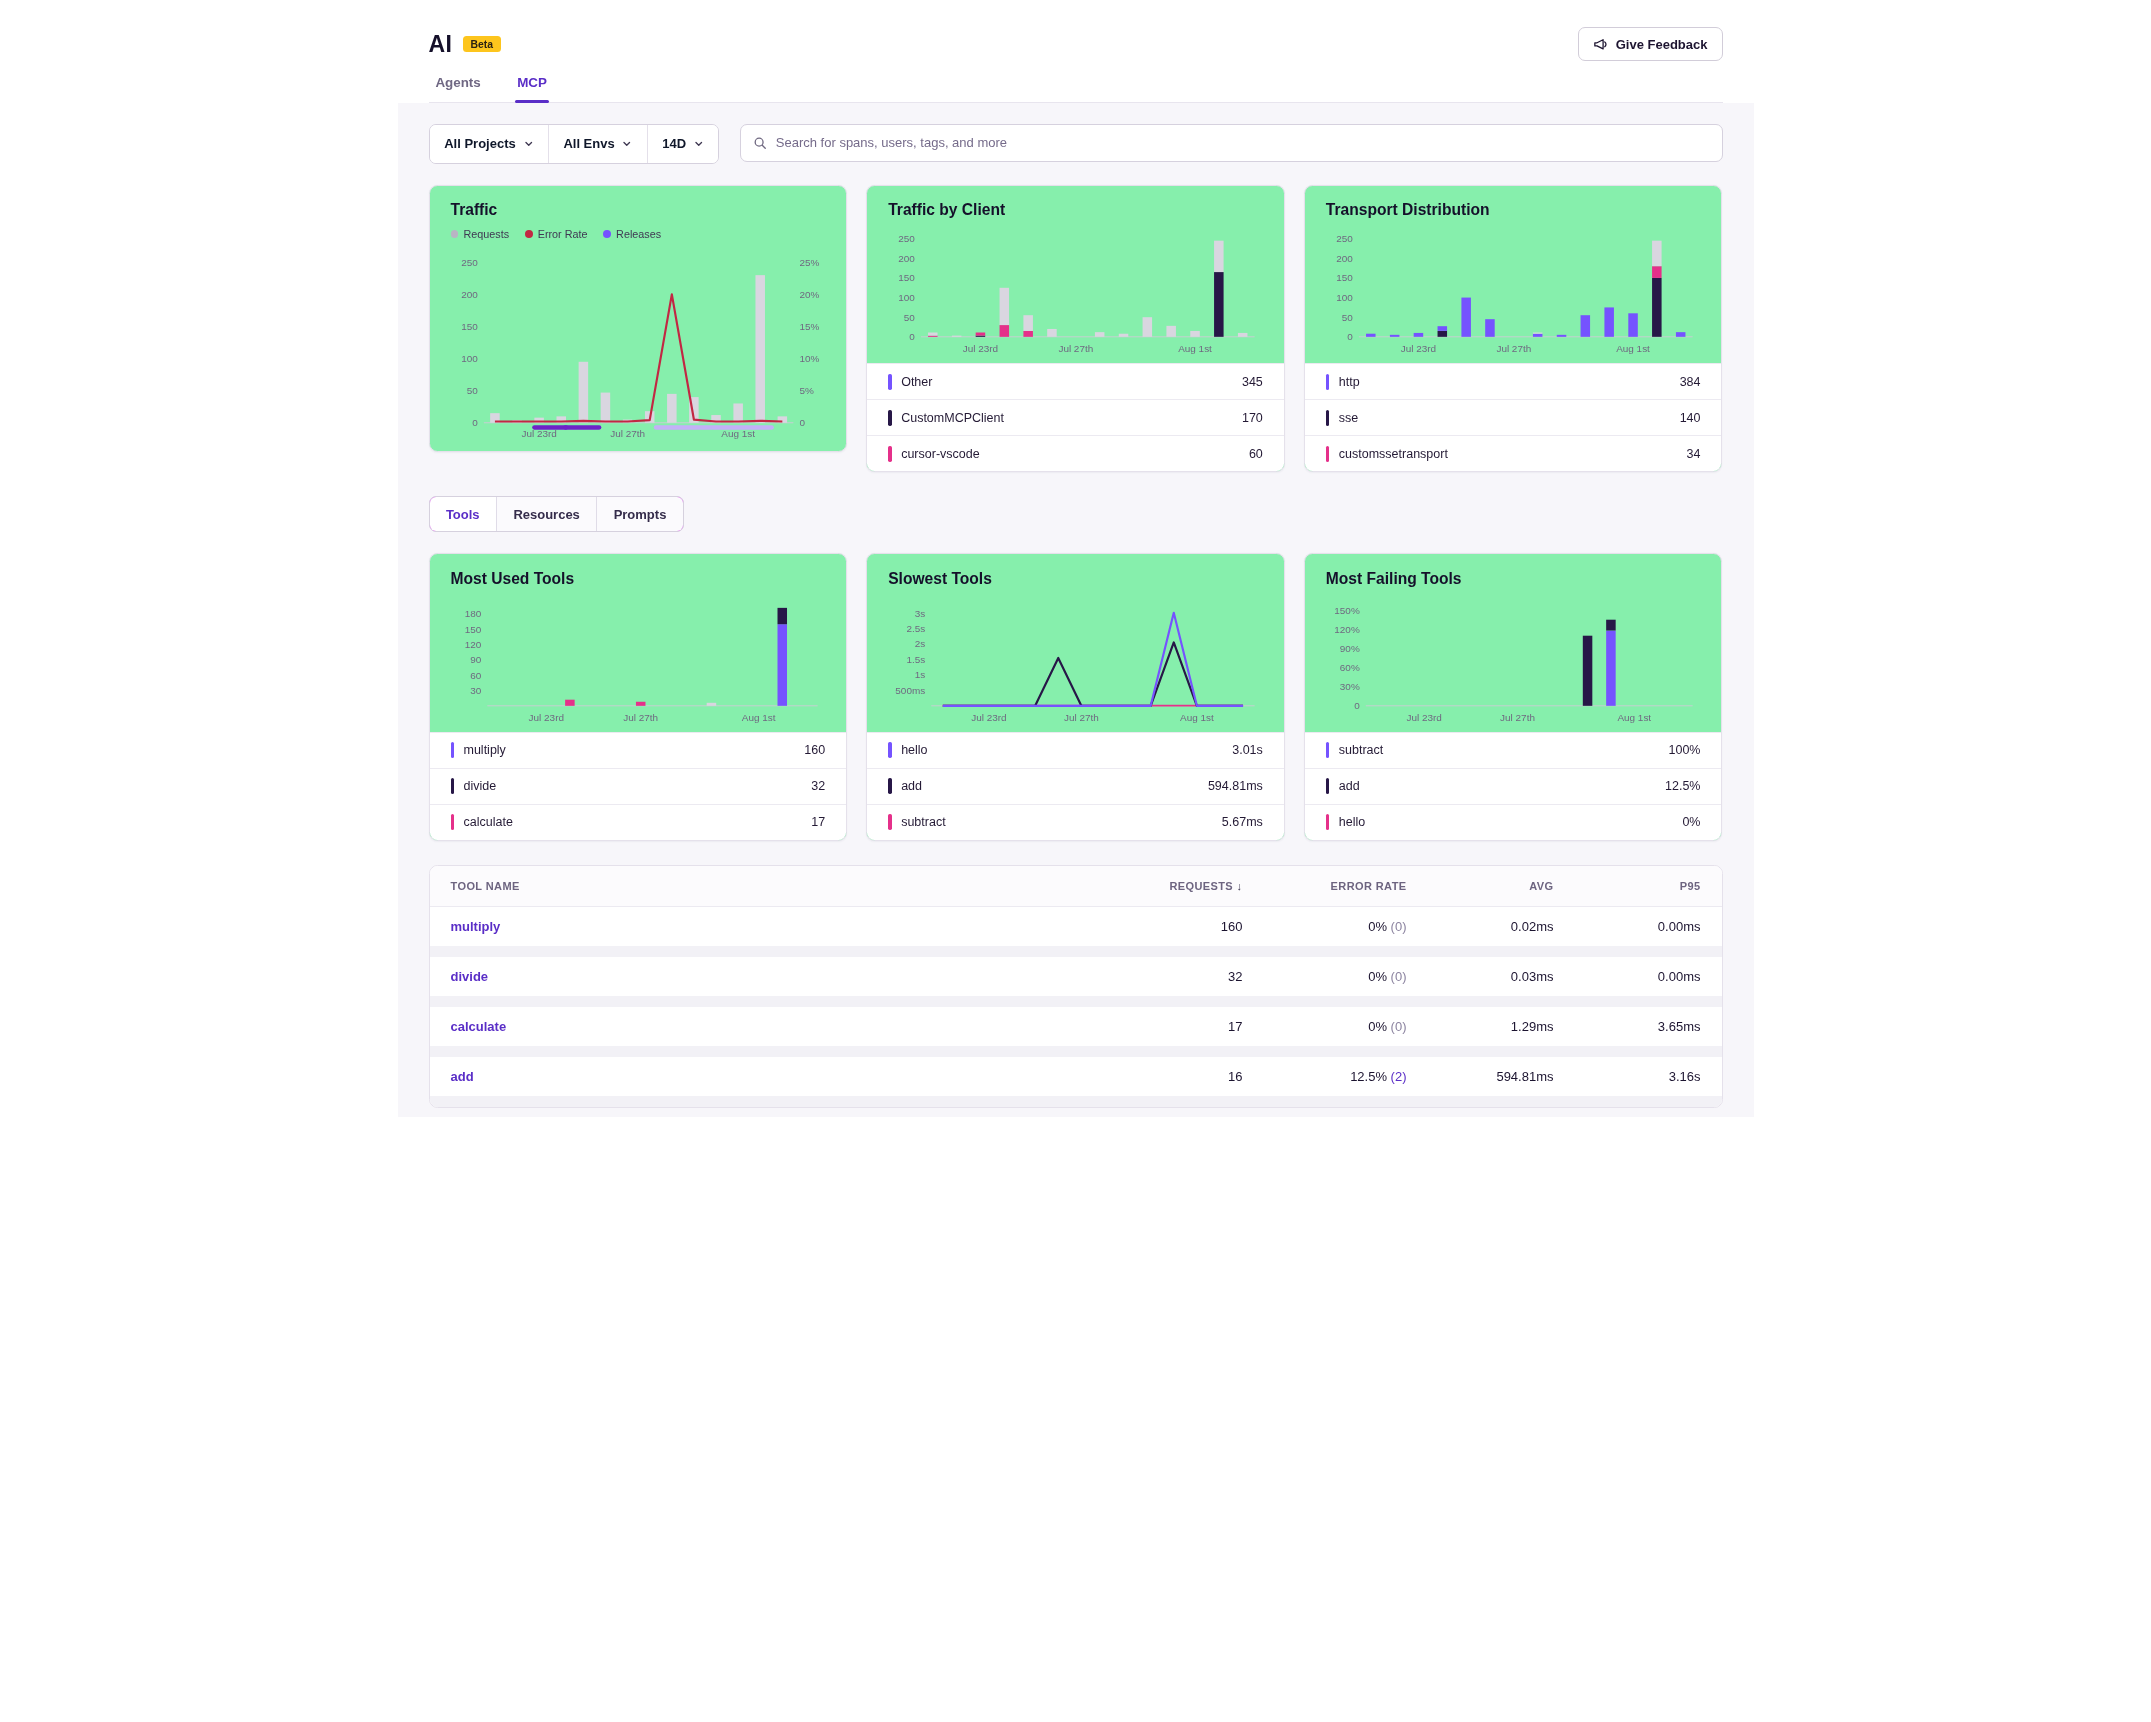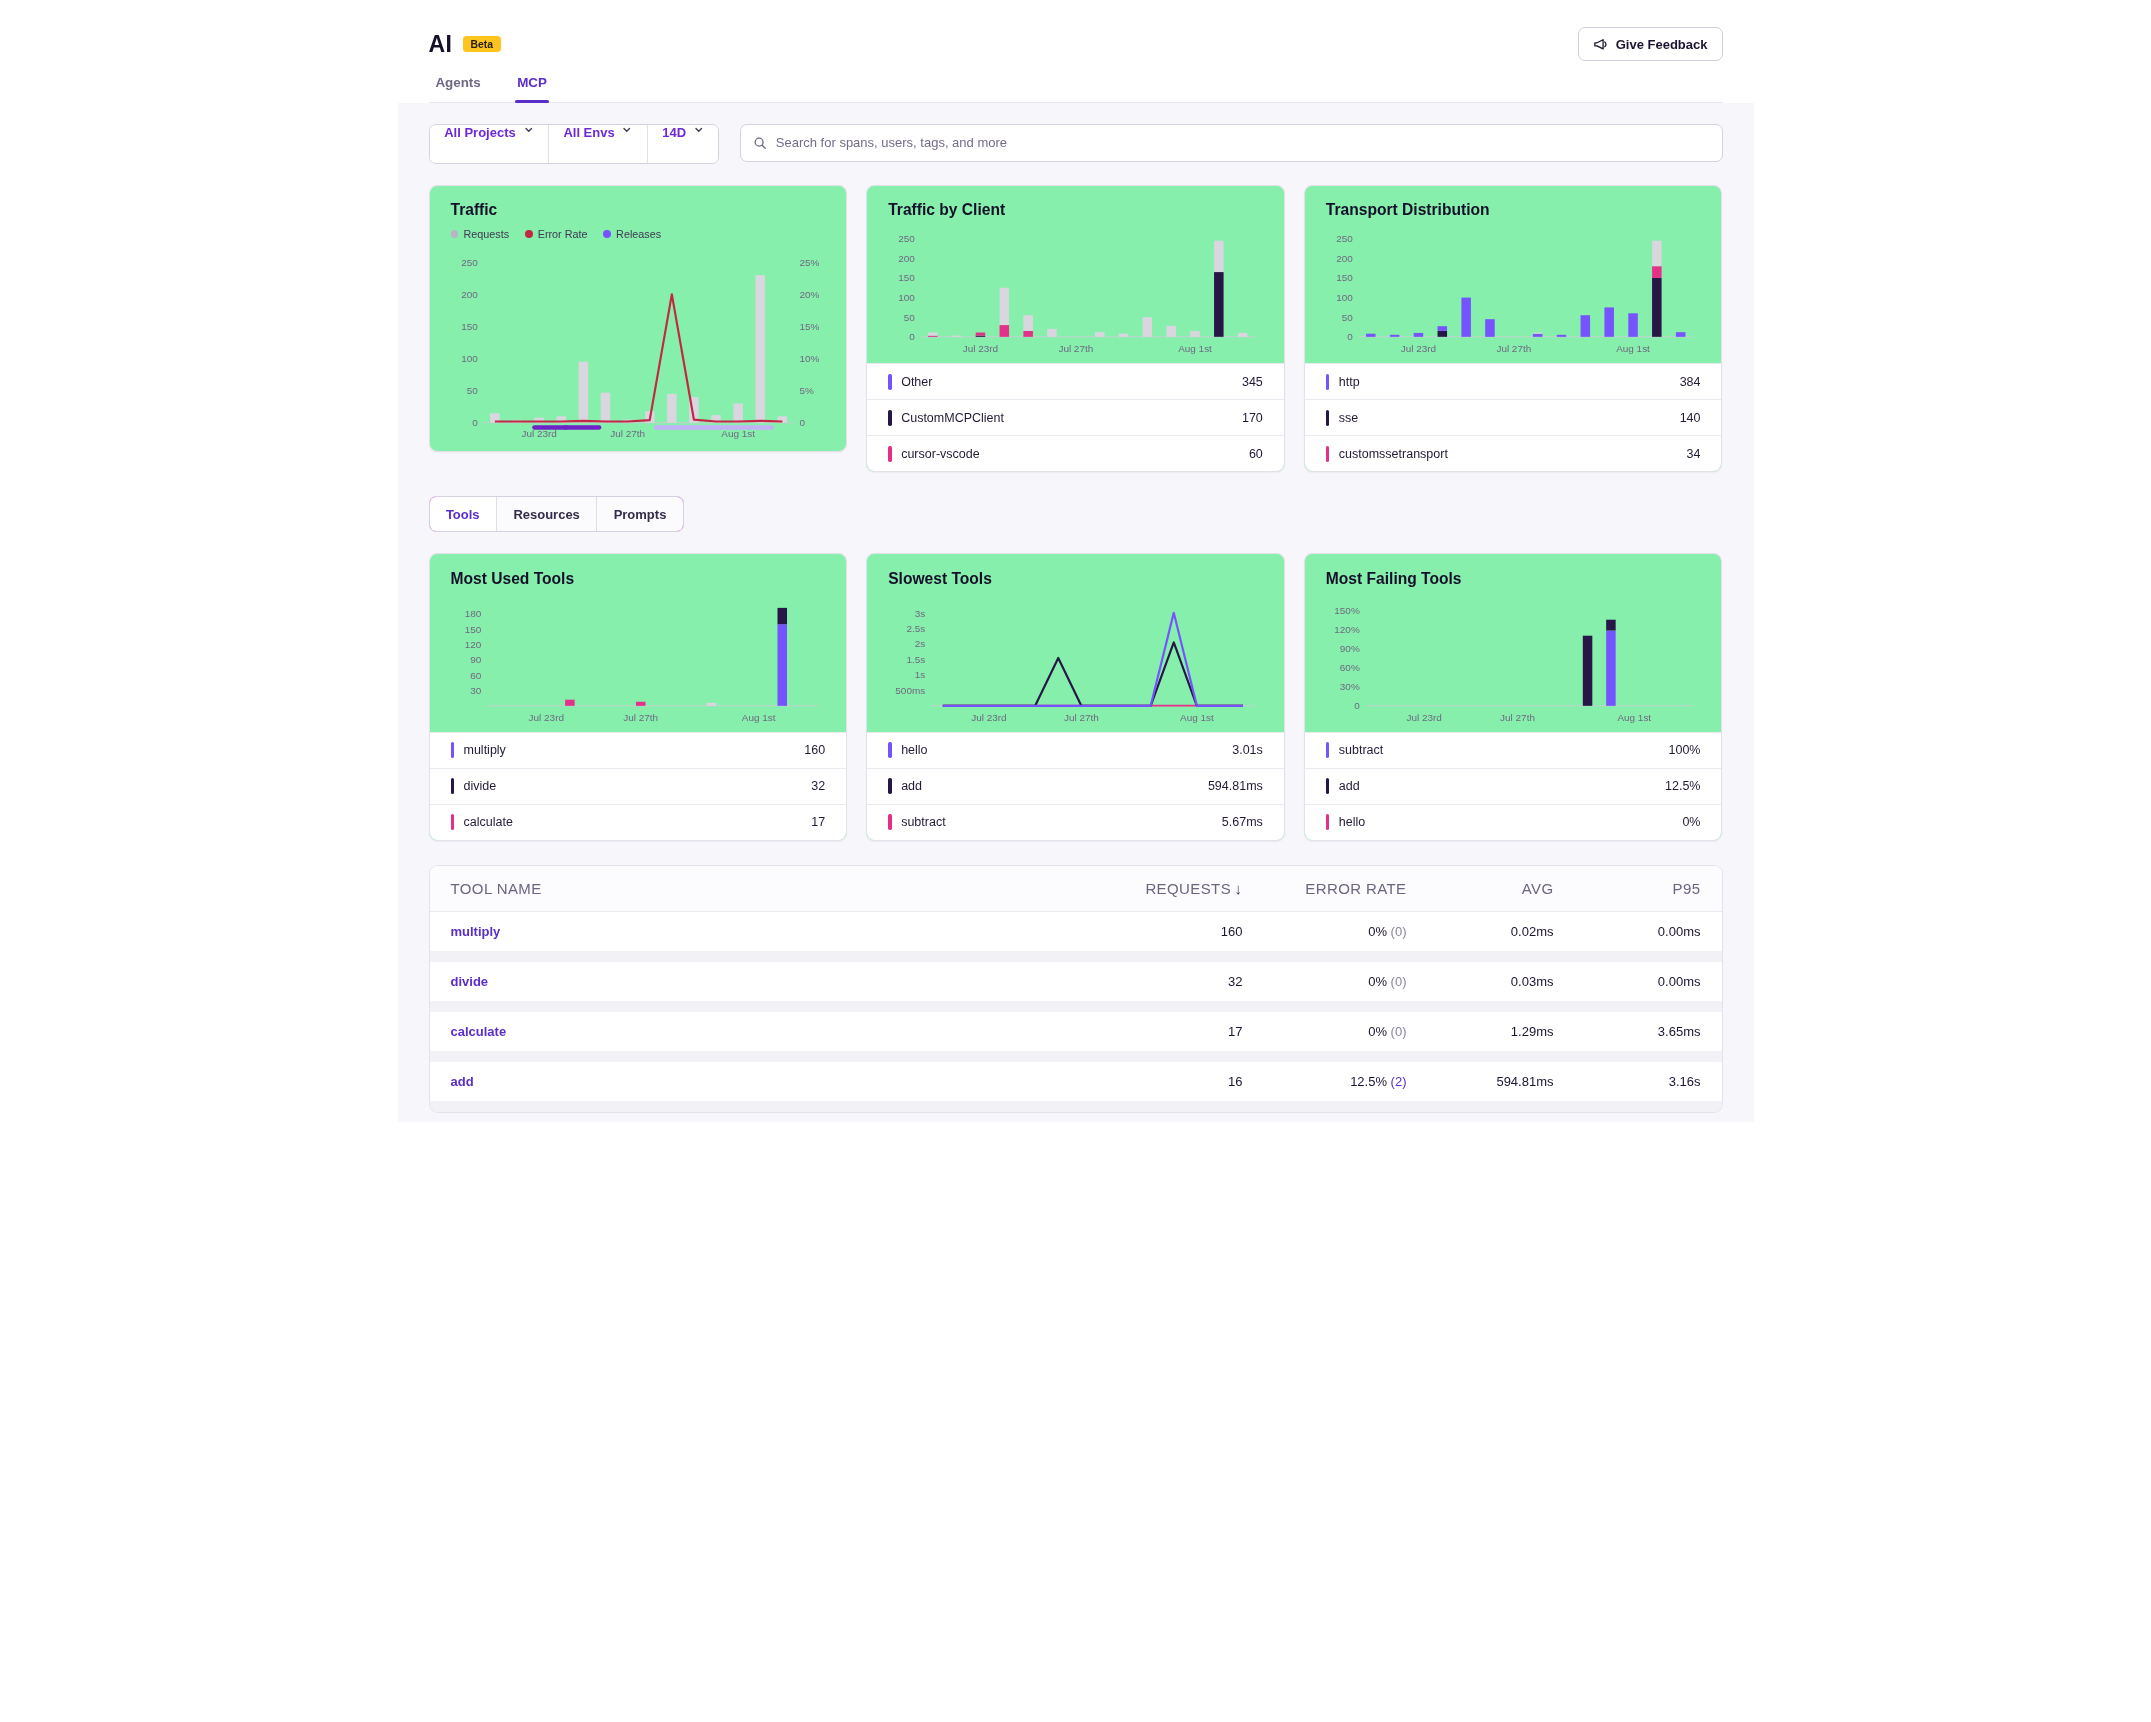--- a/index.html
+++ b/index.html
@@ -11,21 +11,21 @@
   .brand h1{font-size:23px;font-weight:bold;letter-spacing:0.4px;color:#15102a}
   .beta{background:#fdc51d;color:#2a2113;font-size:10.4px;font-weight:bold;padding:2.6px 7.8px;border-radius:3.5px}
   .feedback-btn{position:absolute;right:31px;top:19px;display:flex;gap:7.8px;border:0.9px solid #d2cdd9;background:#fff;border-radius:7px;padding:8.6px 14px;font-size:13px;font-weight:bold;color:#1d1430;cursor:pointer;font-family:inherit}
   .tabs{display:flex;gap:33px;margin-top:17.3px;border-bottom:0.9px solid #e8e5ee;padding:0 5.2px}
   .tab{padding:0 1.7px 12px;font-size:13.4px;font-weight:600;color:#6f6783;cursor:pointer;position:relative;text-decoration:none}
   .tab.active{color:#5a2ec7}
   .tab.active::after{content:"";position:absolute;left:0;right:0;bottom:-0.9px;height:2.6px;background:#5a2ec7;border-radius:1.7px}
   .content{background:#f7f6fa;padding:21px 31px 8.6px}
   .filter-row{display:flex;gap:21px;margin-bottom:21px}
   .pill-group{display:flex;border:0.9px solid #d6d1de;border-radius:7px;background:#fff;overflow:hidden;flex:none}
-  .pill{display:flex;gap:7.8px;padding:0 14.7px;height:38px;font-size:13px;font-weight:bold;border:none;border-right:0.9px solid #e4e0ea;background:#fff;cursor:pointer;font-family:inherit;color:#6d28d9}
+  .pill{display:flex;align-items:center;gap:7.8px;padding:0 14.7px;height:38px;font-size:13px;font-weight:bold;border:none;border-right:0.9px solid #e4e0ea;background:#fff;cursor:pointer;font-family:inherit;color:#0f172a}
   .pill:last-child{border-right:none}
   .search{flex:1;display:flex;align-items:center;gap:8.6px;background:#fff;border:0.9px solid #d6d1de;border-radius:7px;padding:0 12px;height:38px}
   .search input{border:none;outline:none;flex:1;font-size:13px;color:#2c2440;font-family:inherit;background:transparent}
   .search input::placeholder{color:#756b8a}
   .grid{display:grid;grid-template-columns:repeat(3,1fr);gap:19px;align-items:start}
   .card{background:#86efac;border:0.9px solid #e5e1eb;border-radius:8.6px;box-shadow:0 0.9px 1.7px rgba(43,34,81,.05);padding:15.6px 21px 0;overflow:hidden}
   .card.no-rows{padding-bottom:8.6px}
   .card-title{font-size:15.6px;font-weight:bold;color:#15102a}
   .chart-legend{display:flex;gap:15.6px;margin-top:8.6px}
   .chart-legend .li{display:flex;align-items:center;gap:5.2px;font-size:10.8px;color:#3f3852;cursor:pointer}
@@ -38,21 +38,21 @@
   .cpill{width:3.5px;height:15.6px;border-radius:1.7px;flex:none}
   .crow-label{font-size:12.5px;color:#241a35}
   .crow-value{margin-left:auto;font-size:12.5px;color:#241a35}
   .seg{display:inline-flex;border:0.9px solid #d6d1de;border-radius:7px;overflow:hidden;margin:24px 0 1.7px;background:#d946ef}
   .seg button{padding:9.5px 16.4px;font-size:13px;font-weight:bold;border:none;border-right:0.9px solid #e0dce8;background:#fbfafd;color:#352c4b;cursor:pointer;font-family:inherit}
   .seg button.active{background:#fff;color:#5a2ec7}
   .seg button:last-child{border-right:none}
   .mt22{margin-top:19px}
   .table-card{margin-top:24px;background:#fff;border:0.9px solid #e5e1eb;border-radius:8.6px;overflow:hidden}
   .thead{display:grid;grid-template-columns:1fr 138px 164px 147px 147px;padding:14px 21px;background:#fcfbfd;border-bottom:0.9px solid #eceaf1}
-  .th{font-size:15px;font-weight:normal;color:#6d6480;letter-spacing:0.4px;text-align:right;cursor:pointer}
+  .th{font-size:11px;font-weight:bold;color:#6d6480;letter-spacing:0.4px;text-align:right;cursor:pointer}
   .th:first-child{text-align:left}
   .th .sort{margin-left:3.5px;color:#3f3852}
   .trow{display:grid;grid-template-columns:1fr 138px 164px 147px 147px;padding:12px 21px;align-items:center;background:#fff;cursor:pointer}
   .td{font-size:13px;color:#1c1430;text-align:right}
   .td.tool{text-align:left;color:#5a2ec7;font-weight:600}
   .muted{color:#8c84a0}
   .countlink{color:#5a2ec7}
   .stripe{height:11.2px;background:#f2f1f6}
 </style>
 </head>

